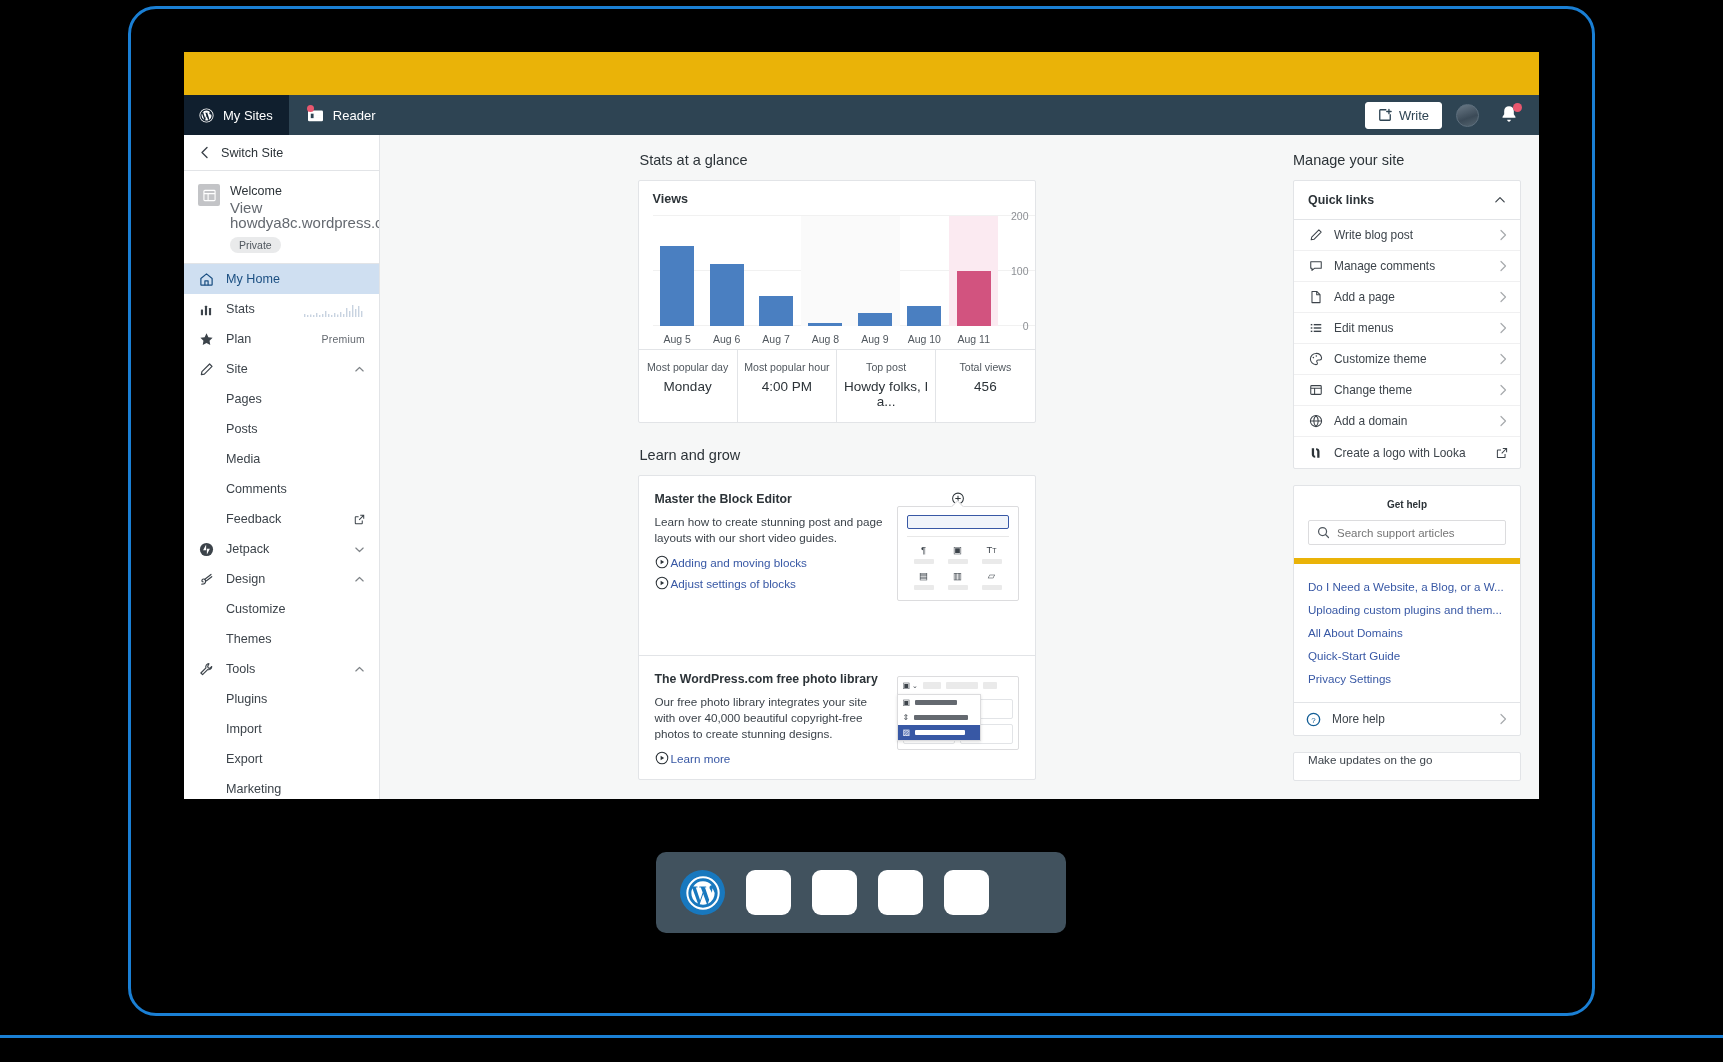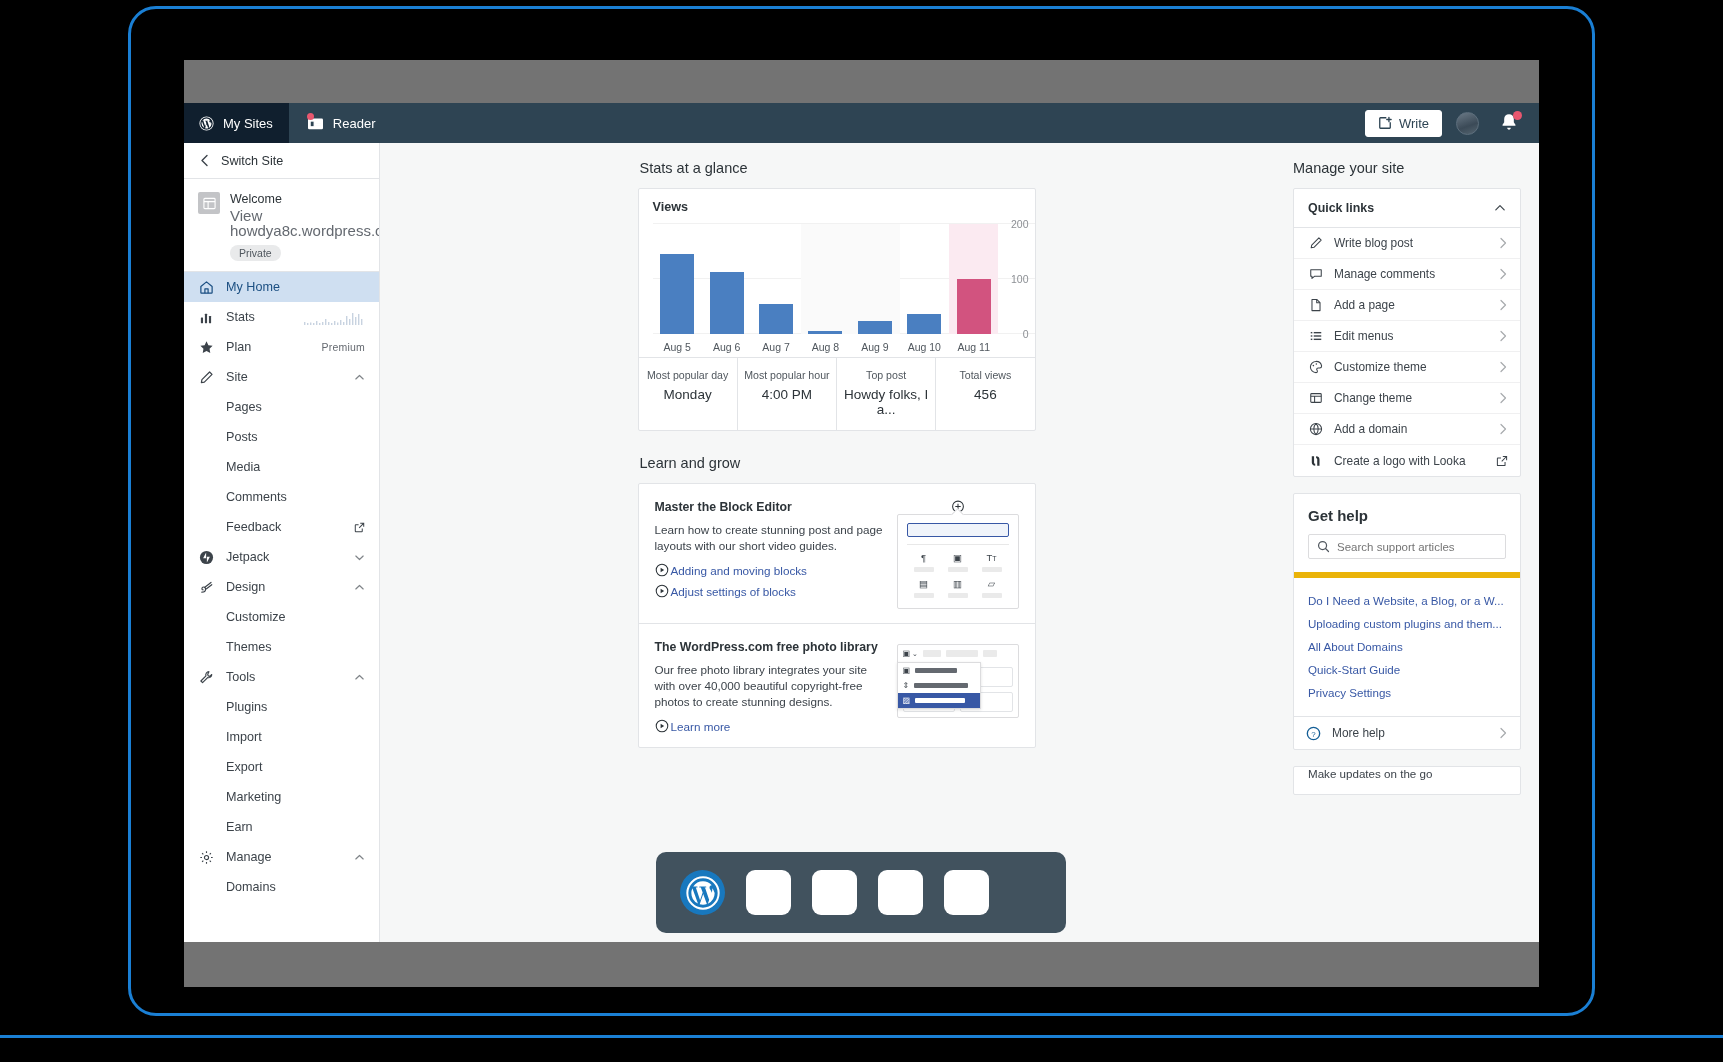--- a/index.html
+++ b/index.html
@@ -13,22 +13,22 @@
     position: absolute; left: 128px; top: 6px; width: 1467px; height: 1010px;
     border: 3px solid #1a7fd4; border-radius: 28px; pointer-events: none;
   }
   .laptop-base-line {
     position: absolute; left: 0px; top: 1035px; width: 1723px; height: 3px;
     background: #1a7fd4;
   }
 
   
   .screen {
-    position: absolute; left: 184px; top: 60px; width: 1355px; height: 927px;
-    background: #737373; overflow: hidden;
+    position: absolute; left: 184px; top: 52px; width: 1355px; height: 747px;
+    background: #eab308; overflow: hidden;
   }
 
   
   .masterbar {
     position: absolute; left: 0; top: 43px; width: 1355px; height: 40px;
     background: #2e4453; display: flex; align-items: stretch;
   }
   .mb-mysites {
     background: #101f2e; display: flex; align-items: center; gap: 8px;
     padding: 0 16px 0 14px; color: #fff; font-size: 13px;
@@ -133,21 +133,21 @@
   .stats-row { display: flex; border-top: 1px solid #e2e4e7; }
   .stat-cell { flex: 1; text-align: center; padding: 11px 4px 13px 4px; border-right: 1px solid #e2e4e7; }
   .stat-cell:last-child { border-right: none; }
   .stat-k { font-size: 10.6px; color: #50575e; }
   .stat-v { font-size: 13.5px; color: #2c3338; margin-top: 6px; }
   .card-foot { border-top: 1px solid #e2e4e7; padding: 11px 14px; }
   .link { color: #3858a5; font-size: 11.6px; text-decoration: none; cursor:pointer }
 
   
   .lg-row { display: flex; padding: 16px 16px 14px 16px; gap: 12px; }
-  .lg-row + .lg-row { border-top: 1px solid #e2e4e7; }
+  .lg-row + .lg-row { border-top: 1px solid #e2e4e7; margin-top: 40px; }
   .lg-text { flex: 1; }
   .lg-title { font-size: 12.3px; font-weight: bold; color: #2c3338; margin-bottom: 8px; }
   .lg-desc { font-size: 11.7px; color: #3c434a; line-height: 16px; margin-bottom: 9px; }
   .lg-link { display: flex; align-items: center; gap: 2px; margin-top: 7px; }
   .lg-link a { color: #3858a5; font-size: 11.7px; text-decoration: none; cursor:pointer }
 
   
   .illu-be { width: 122px; flex: 0 0 122px; position: relative; padding-top: 14px;}
   .be-plus { position:absolute; left:50%; top:0; transform:translateX(-50%); }
   .be-box { border: 1px solid #dcdcde; background:#fff; border-radius:2px; padding: 8px 9px 10px 9px; position:relative;}
@@ -181,21 +181,21 @@
   .panel { background:#fff; border:1px solid #e2e4e7; border-radius:2px; margin-bottom: 16px; }
   .panel-head { display:flex; align-items:center; padding: 12px 14px 12px 14px; border-bottom:1px solid #e2e4e7;}
   .panel-head .ph-t { flex:1; font-size:12.4px; font-weight:bold; color:#2c3338; }
   .ql-row { display:flex; align-items:center; gap:11px; padding: 0 12px 0 14px; height: 31px;
             border-bottom:1px solid #f0f0f1; cursor:pointer; }
   .ql-row:last-child { border-bottom:none; }
   .ql-ic { width:15px; height:15px; flex:0 0 15px; display:flex;align-items:center;justify-content:center;}
   .ql-l { flex:1; font-size:11.9px; color:#3c434a; }
   .ql-ch { color:#a7aaad; }
 
-  .gh-head { padding: 13px 14px 0 14px; font-size:15px; font-weight:bold; color:#2c3338; }
+  .gh-head { padding: 13px 14px 0 14px; font-size:10px; font-weight:bold; color:#2c3338;text-align:center; }
   .search-box { margin: 10px 14px 13px 14px; height: 25px; border:1px solid #dcdcde; border-radius:2px;
                 display:flex; align-items:center; gap:7px; padding: 0 8px; }
   .search-box input { border:none; outline:none; font-size:11.5px; color:#3c434a; width:100%;
                       font-family:"Liberation Sans",sans-serif; background:transparent; }
   .gh-links { border-top:6px solid #eab308; padding: 11px 14px 12px 14px; }
   .gh-links a { display:block; color:#3858a5; font-size:11.6px; text-decoration:none;
                 line-height: 23px; white-space:nowrap; overflow:hidden; text-overflow:ellipsis; cursor:pointer}
   .morehelp { display:flex; align-items:center; gap:11px; padding: 0 12px 0 12px; height: 33px;
               border-top:1px solid #e2e4e7; cursor:pointer; }
   .wpapp-head { padding: 14px 14px 12px 14px; font-size:12.4px; font-weight:bold; color:#2c3338; }

